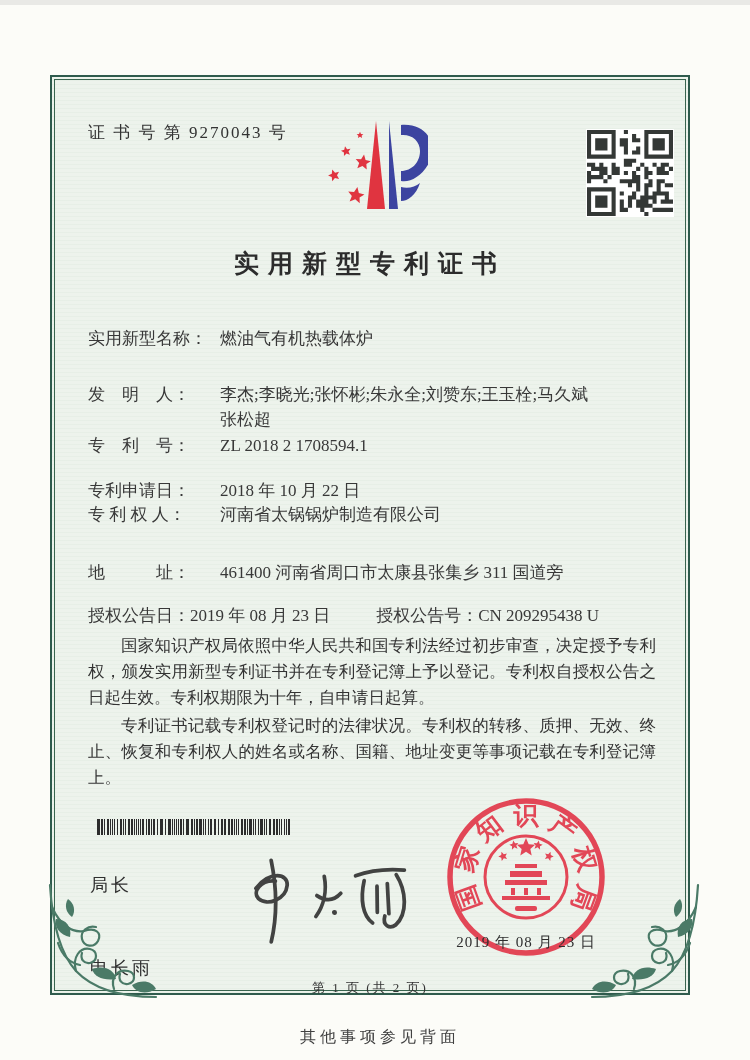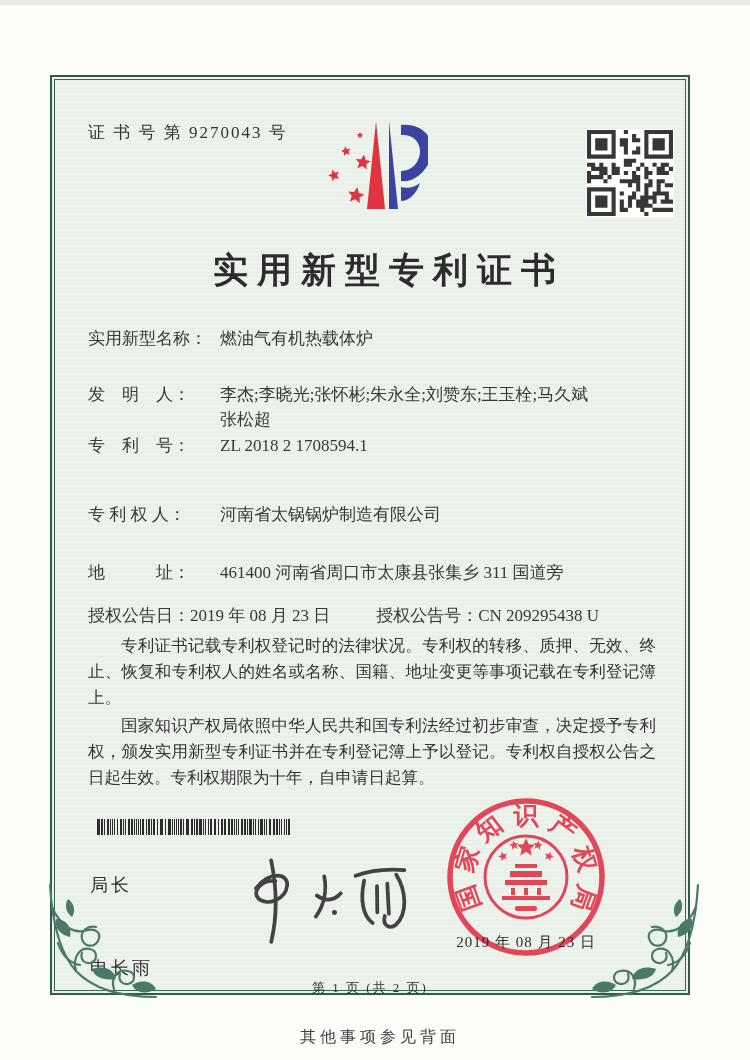--- a/index.html
+++ b/index.html
@@ -14,21 +14,21 @@
     background:repeating-linear-gradient(180deg,#edf3ec 0px,#edf3ec 3px,#e1ebe1 4px);
   }
   .frame::before{
     content:"";position:absolute;inset:2px;border:1px solid #39644f;pointer-events:none;
   }
   .cert-no{position:absolute;left:36px;top:44px;font-size:17px;letter-spacing:2px;color:#333;}
   .logo{position:absolute;left:264px;top:40px;}
   .qr{position:absolute;left:534px;top:52px;width:86px;height:86px;background:#fff;padding:1px;}
   .title{
     position:absolute;left:0;top:170px;width:100%;text-align:center;
-    font-size:35px;font-weight:600;letter-spacing:9px;color:#2c2c2c;padding-left:19px;
+    font-size:25px;font-weight:600;letter-spacing:9px;color:#2c2c2c;
   }
   .row{position:absolute;left:36px;font-size:17px;white-space:nowrap;color:#383838;}
   .row .lbl{display:inline-block;width:132px;}
   .row .pair2{margin-left:46px;text-align:right;}
   .cont-line{position:absolute;left:168px;font-size:17px;color:#383838;}
   .body-text{
     position:absolute;left:36px;top:556px;width:568px;
     font-size:16.5px;line-height:26px;text-align:justify;color:#333;
   }
   .body-text p{margin:0 0 2px 0;text-indent:2em;}
@@ -91,36 +91,39 @@
 
     <div class="row" style="top:306px">
       <span class="lbl">发　明　人：</span><span>李杰;李晓光;张怀彬;朱永全;刘赞东;王玉栓;马久斌</span>
     </div>
     <div class="cont-line" style="top:331px">张松超</div>
 
     <div class="row" style="top:357px">
       <span class="lbl">专　利　号：</span><span>ZL 2018 2 1708594.1</span>
     </div>
 
+    <div class="row" style="top:402px">
+      <span class="lbl">专利申请日：</span><span>2018 年 10 月 22 日</span>
+    </div>
 
     <div class="row" style="top:426px">
       <span class="lbl">专 利 权 人：</span><span>河南省太锅锅炉制造有限公司</span>
     </div>
 
     <div class="row" style="top:484px">
       <span class="lbl">地　　　址：</span><span>461400 河南省周口市太康县张集乡 311 国道旁</span>
     </div>
 
     <div class="row" style="top:527px">
       <span>授权公告日：</span><span>2019 年 08 月 23 日</span><span class="pair2">授权公告号：</span><span>CN 209295438 U</span>
     </div>
 
     <div class="body-text">
+      <p>国家知识产权局依照中华人民共和国专利法经过初步审查，决定授予专利权，颁发实用新型专利证书并在专利登记簿上予以登记。专利权自授权公告之日起生效。专利权期限为十年，自申请日起算。</p>
       <p>专利证书记载专利权登记时的法律状况。专利权的转移、质押、无效、终止、恢复和专利权人的姓名或名称、国籍、地址变更等事项记载在专利登记簿上。</p>
-      <p>国家知识产权局依照中华人民共和国专利法经过初步审查，决定授予专利权，颁发实用新型专利证书并在专利登记簿上予以登记。专利权自授权公告之日起生效。专利权期限为十年，自申请日起算。</p>
     </div>
 
     <svg class="barcode" id="bar-svg" width="196" height="16" viewBox="0 0 196 16">
         <path d="M0,0h3v16h-3ZM4,0h2v16h-2ZM7,0h1v16h-1ZM10,0h2v16h-2ZM13,0h1v16h-1ZM15,0h1v16h-1ZM17,0h1v16h-1ZM20,0h1v16h-1ZM23,0h2v16h-2ZM26,0h1v16h-1ZM28,0h1v16h-1ZM31,0h2v16h-2ZM34,0h2v16h-2ZM37,0h1v16h-1ZM39,0h1v16h-1ZM41,0h1v16h-1ZM43,0h1v16h-1ZM45,0h2v16h-2ZM49,0h1v16h-1ZM51,0h2v16h-2ZM54,0h1v16h-1ZM56,0h2v16h-2ZM60,0h1v16h-1ZM63,0h3v16h-3ZM68,0h1v16h-1ZM71,0h3v16h-3ZM75,0h1v16h-1ZM77,0h1v16h-1ZM79,0h1v16h-1ZM81,0h1v16h-1ZM83,0h2v16h-2ZM86,0h1v16h-1ZM89,0h3v16h-3ZM94,0h2v16h-2ZM97,0h1v16h-1ZM99,0h2v16h-2ZM102,0h3v16h-3ZM106,0h1v16h-1ZM108,0h1v16h-1ZM111,0h1v16h-1ZM113,0h2v16h-2ZM117,0h2v16h-2ZM121,0h1v16h-1ZM124,0h2v16h-2ZM127,0h2v16h-2ZM131,0h2v16h-2ZM134,0h2v16h-2ZM137,0h1v16h-1ZM139,0h1v16h-1ZM141,0h1v16h-1ZM144,0h2v16h-2ZM147,0h2v16h-2ZM150,0h1v16h-1ZM152,0h3v16h-3ZM156,0h1v16h-1ZM158,0h1v16h-1ZM161,0h1v16h-1ZM163,0h3v16h-3ZM167,0h1v16h-1ZM169,0h1v16h-1ZM172,0h2v16h-2ZM176,0h2v16h-2ZM179,0h2v16h-2ZM182,0h1v16h-1ZM184,0h1v16h-1ZM187,0h1v16h-1ZM189,0h1v16h-1ZM191,0h2v16h-2Z" fill="#2c2c2c"></path>
       </svg>
 
     <div class="sig-title">局长</div>
     <div class="sig-name">申长雨</div>
 
     <svg class="sig-hand" width="215" height="96" viewBox="0 0 200 92">

